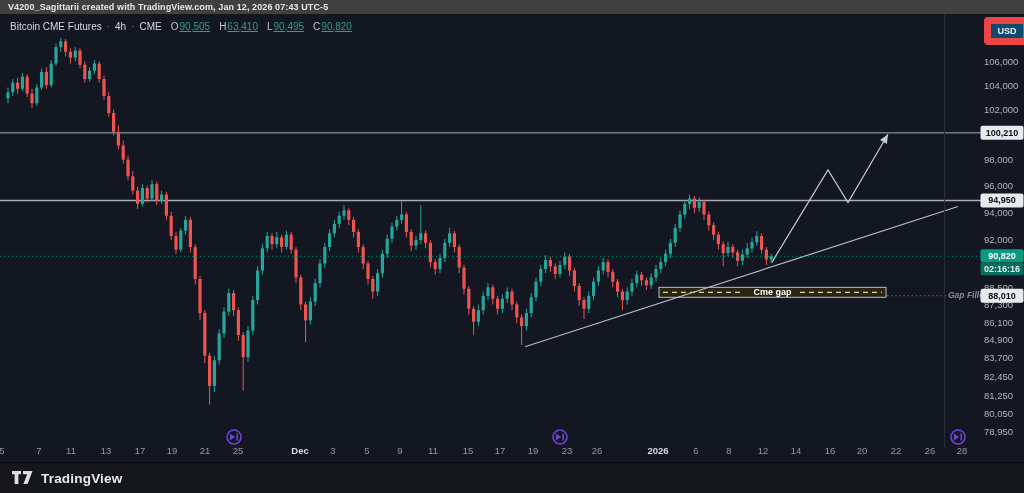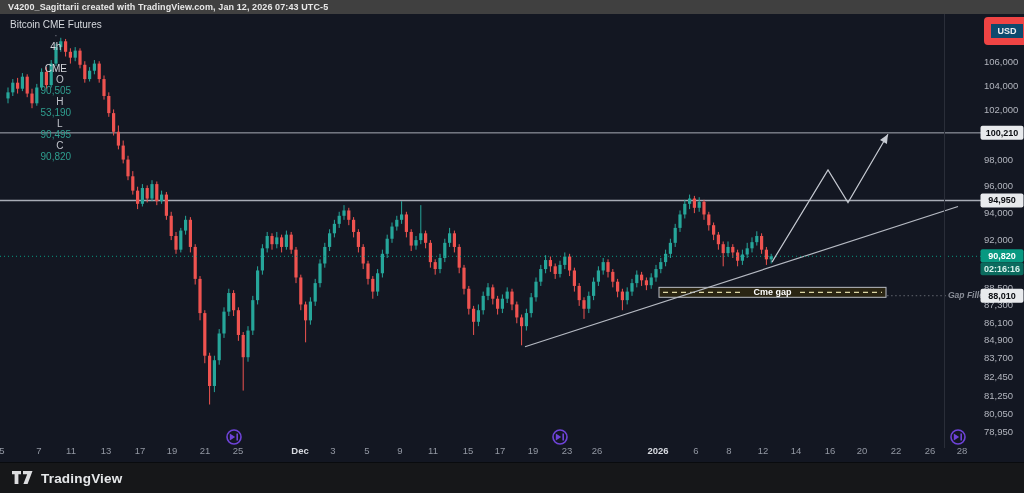--- a/index.html
+++ b/index.html
@@ -1,23 +1,23 @@
 <!DOCTYPE html>
 <html><head>
 <meta charset="utf-8">
 <style>
   html,body{margin:0;padding:0;}
   body{width:1024px;height:493px;background:#131722;font-family:"Liberation Sans",sans-serif;overflow:hidden;}
   .topbar{height:14px;background:#404040;color:#e8e8e8;font-size:9px;font-weight:bold;line-height:14px;padding-left:8px;letter-spacing:.1px;}
   .chart{position:relative;width:1024px;height:448px;background:#131722;border-bottom:1px solid #090b0e;}
   #plot{position:absolute;left:0;top:0;font-family:"Liberation Sans",sans-serif;}
-  .legend{position:absolute;left:10px;top:5px;height:14px;display:flex;align-items:center;font-size:10px;color:#d6d9de;white-space:nowrap;flex-direction:column;}
+  .legend{position:absolute;left:10px;top:5px;height:14px;display:flex;align-items:center;font-size:10px;color:#d6d9de;white-space:nowrap;}
   .legend .sep{color:#787b86;margin:0 5px;}
   .legend .k{color:#c2c5cc;margin-left:9px;margin-right:1px;}
-  .legend .v{color:#2f9e8f;}
+  .legend .v{color:#2f9e8f;text-decoration:underline;}
   .usd-btn{position:absolute;left:984px;top:3px;width:32px;height:14px;border:7px solid #ef4444;border-radius:4px;background:#0c4a6e;color:#eceef1;font-size:9px;font-weight:bold;text-align:center;line-height:14px;}
   .footer{height:30px;background:#161719;display:flex;align-items:center;padding-left:12px;}
   .tv-logo{display:flex;align-items:center;margin-right:7px;}
   .brand{color:#e6e8ea;font-size:13.5px;font-weight:bold;letter-spacing:.2px;}
 </style>
 </head>
 <body>
 
 <div class="topbar">
   <span>V4200_Sagittarii created with TradingView.com, Jan 12, 2026 07:43 UTC-5</span>
@@ -765,21 +765,21 @@
     </svg>
   <div class="legend">
     <span>Bitcoin CME Futures</span>
     <span class="sep">·</span>
     <span>4h</span>
     <span class="sep">·</span>
     <span>CME</span>
     <span class="k">O</span>
       <span class="v">90,505</span>
     <span class="k">H</span>
-      <span class="v">53,190</span>
+      <span class="v">63,410</span>
     <span class="k">L</span>
       <span class="v">90,495</span>
     <span class="k">C</span>
       <span class="v">90,820</span>
   </div>
   <div class="usd-btn">USD</div>
 </div>
 
 <div class="footer">
   <span class="tv-logo">

